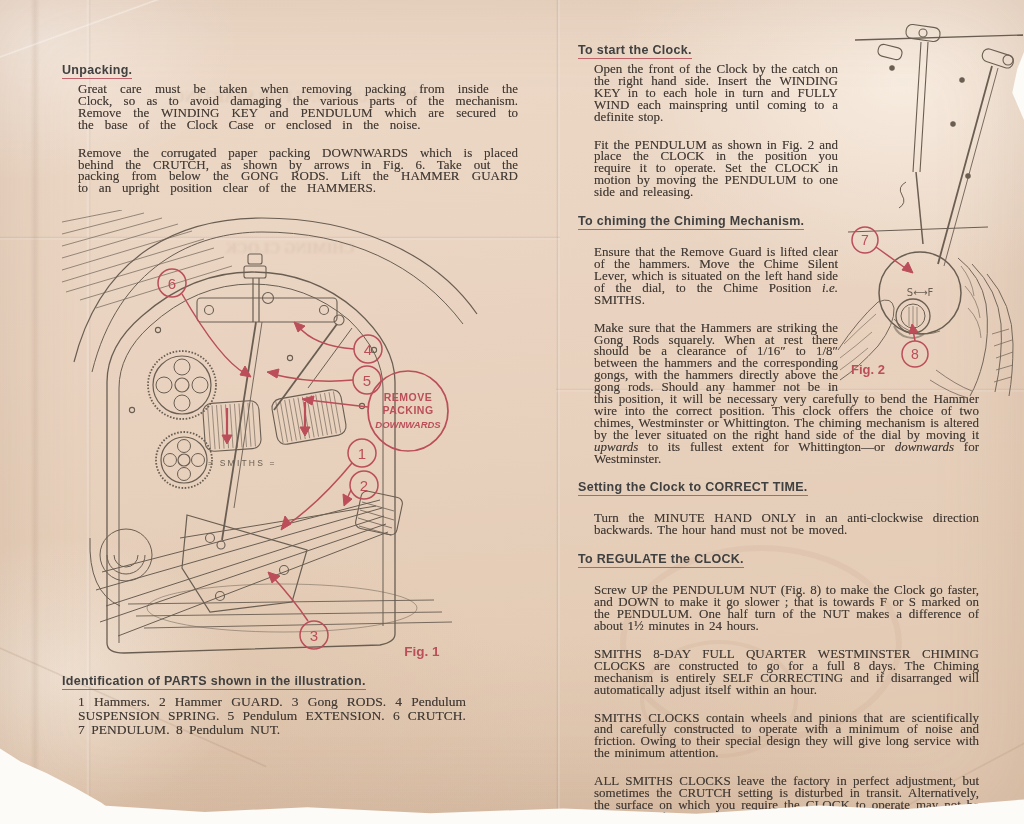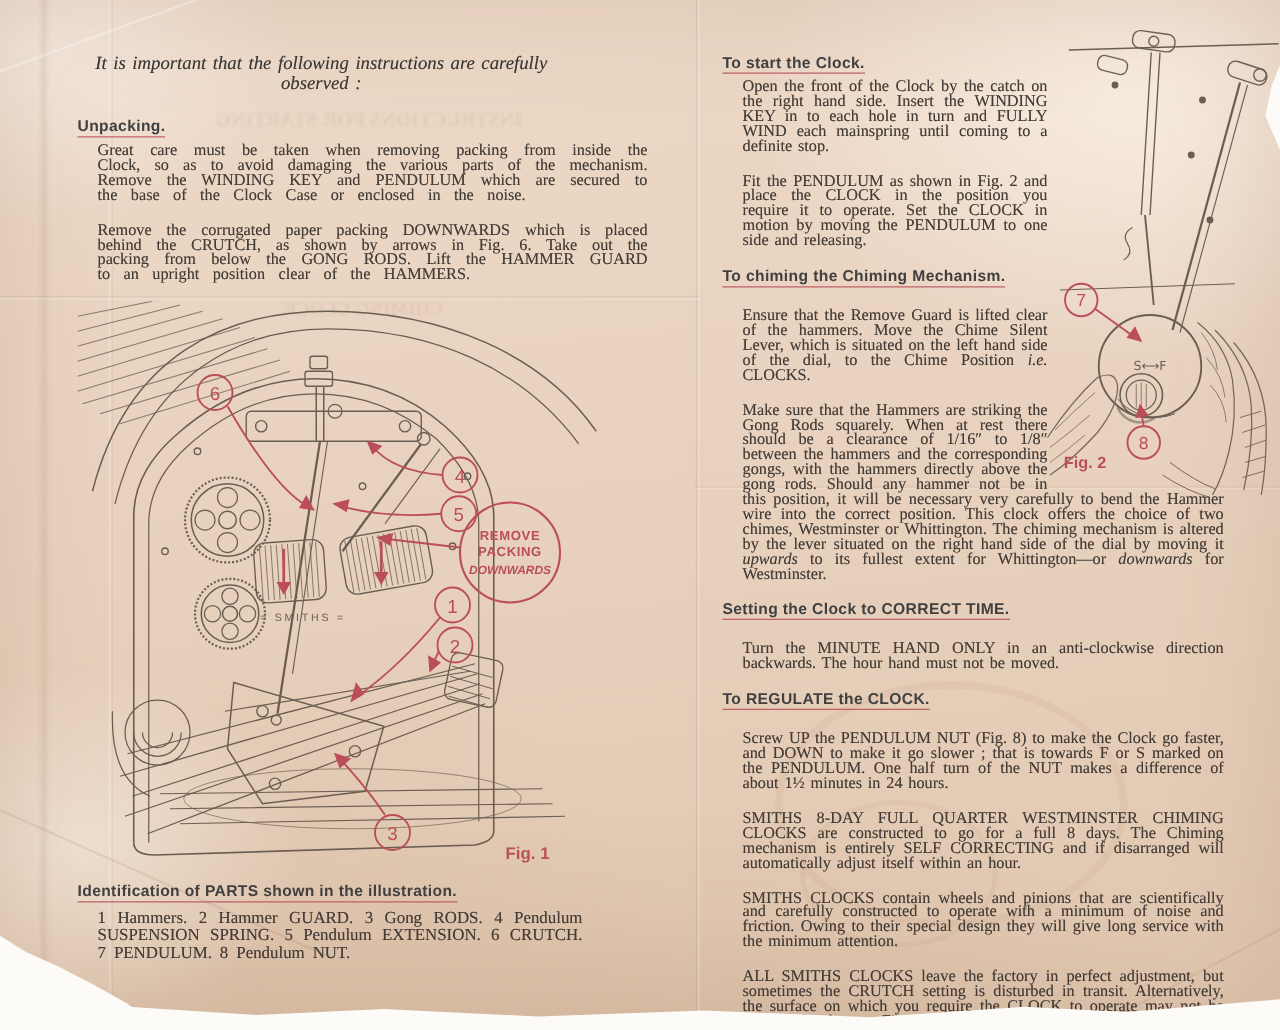--- a/index.html
+++ b/index.html
@@ -88,21 +88,20 @@
   <div class="crease d1"></div>
   <div class="crease d2"></div>
   <div class="crease d3"></div>
 
   <div class="ghost g1">INSTRUCTIONS FOR STARTING</div>
   <div class="ghost g2">CHIMING CLOCK</div>
   <div class="ghostring gr1"></div>
   <div class="ghostring gr2"></div>
 
   <div class="col-left">
-    <p class="intro">It is important that the following instructions are carefully observed :</p>
     <h3 class="rh mt1"><span>Unpacking.</span></h3>
     <p class="bt gap4">Great care must be taken when removing packing from inside the Clock, so as to avoid damaging the various parts of the mechanism. Remove the WINDING KEY and PENDULUM which are secured to the base of the Clock Case or enclosed in the noise.</p>
     <p class="bt gap8">Remove the corrugated paper packing DOWNWARDS which is placed behind the CRUTCH, as shown by arrows in Fig. 6. Take out the packing from below the GONG RODS. Lift the HAMMER GUARD to an upright position clear of the HAMMERS.</p>
 
     <div class="fig1-block">
       <svg width="472" height="452" viewBox="0 0 472 452">
         <g stroke="#6a5e52" fill="none" stroke-width="1.1">
           <g stroke-width=".9" opacity=".75">
             <path d="M0,12 L60,0 M0,24 L82,3 M0,36 L100,8 M0,48 L116,14 M0,60 L130,21 M0,72 L142,29 M4,82 L152,38 M18,90 L162,47 M34,98 L170,56"></path>
           </g>
@@ -224,21 +223,21 @@
     <h3 class="rh idhead"><span>Identification of PARTS shown in the illustration.</span></h3>
     <p class="bt parts">1 Hammers. 2 Hammer GUARD. 3 Gong RODS. 4 Pendulum SUSPENSION SPRING. 5 Pendulum EXTENSION. 6 CRUTCH. 7 PENDULUM. 8 Pendulum NUT.</p>
   </div>
 
   <div class="col-right">
     <div class="fig2-space"></div>
     <h3 class="rh"><span>To start the Clock.</span></h3>
     <p class="bt gap4">Open the front of the Clock by the catch on the right hand side. Insert the WINDING KEY in to each hole in turn and FULLY WIND each mainspring until coming to a definite stop.</p>
     <p class="bt">Fit the PENDULUM as shown in Fig. 2 and place the CLOCK in the position you require it to operate. Set the CLOCK in motion by moving the PENDULUM to one side and releasing.</p>
     <h3 class="rh hgap"><span>To chiming the Chiming Mechanism.</span></h3>
-    <p class="bt"><span>Ensure that the Remove Guard is lifted clear of the hammers. Move the Chime Silent Lever, which is situated on the left hand side of the dial, to the Chime Position </span><span class="em-i">i.e.</span><span> CLOCKS.</span></p>
+    <p class="bt"><span>Ensure that the Remove Guard is lifted clear of the hammers. Move the Chime Silent Lever, which is situated on the left hand side of the dial, to the Chime Position </span><span class="em-i">i.e.</span><span> SMITHS.</span></p>
     <p class="bt"><span>Make sure that the Hammers are striking the Gong Rods squarely. When at rest there should be a clearance of 1/16″ to 1/8″ between the hammers and the corresponding gongs, with the hammers directly above the gong rods. Should any hammer not be in this position, it will be necessary very carefully to bend the Hammer wire into the correct position. This clock offers the choice of two chimes, Westminster or Whittington. The chiming mechanism is altered by the lever situated on the right hand side of the dial by moving it </span><span class="em-i">upwards</span><span> to its fullest extent for Whittington—or </span><span class="em-i">downwards</span><span> for Westminster.</span></p>
     <h3 class="rh hgap"><span>Setting the Clock to CORRECT TIME.</span></h3>
     <p class="bt">Turn the MINUTE HAND ONLY in an anti-clockwise direction backwards. The hour hand must not be moved.</p>
     <h3 class="rh hgap"><span>To REGULATE the CLOCK.</span></h3>
     <p class="bt">Screw UP the PENDULUM NUT (Fig. 8) to make the Clock go faster, and DOWN to make it go slower ; that is towards F or S marked on the PENDULUM. One half turn of the NUT makes a difference of about 1½ minutes in 24 hours.</p>
     <p class="bt gap5">SMITHS 8-DAY FULL QUARTER WESTMINSTER CHIMING CLOCKS are constructed to go for a full 8 days. The Chiming mechanism is entirely SELF CORRECTING and if disarranged will automatically adjust itself within an hour.</p>
     <p class="bt gap5">SMITHS CLOCKS contain wheels and pinions that are scientifically and carefully constructed to operate with a minimum of noise and friction. Owing to their special design they will give long service with the minimum attention.</p>
     <p class="bt gap5 p4wrap"><span>ALL SMITHS CLOCKS leave the factory in perfect adjustment, but sometimes the CRUTCH setting is disturbed in transit. Alternatively, the surface on which you require the CLOCK to operate may not be exactly level, see Fig. 3a. For either of the above reasons the following adjustment may be necessary.</span><span class="pto">Please turn over</span></p>
   </div>
 

